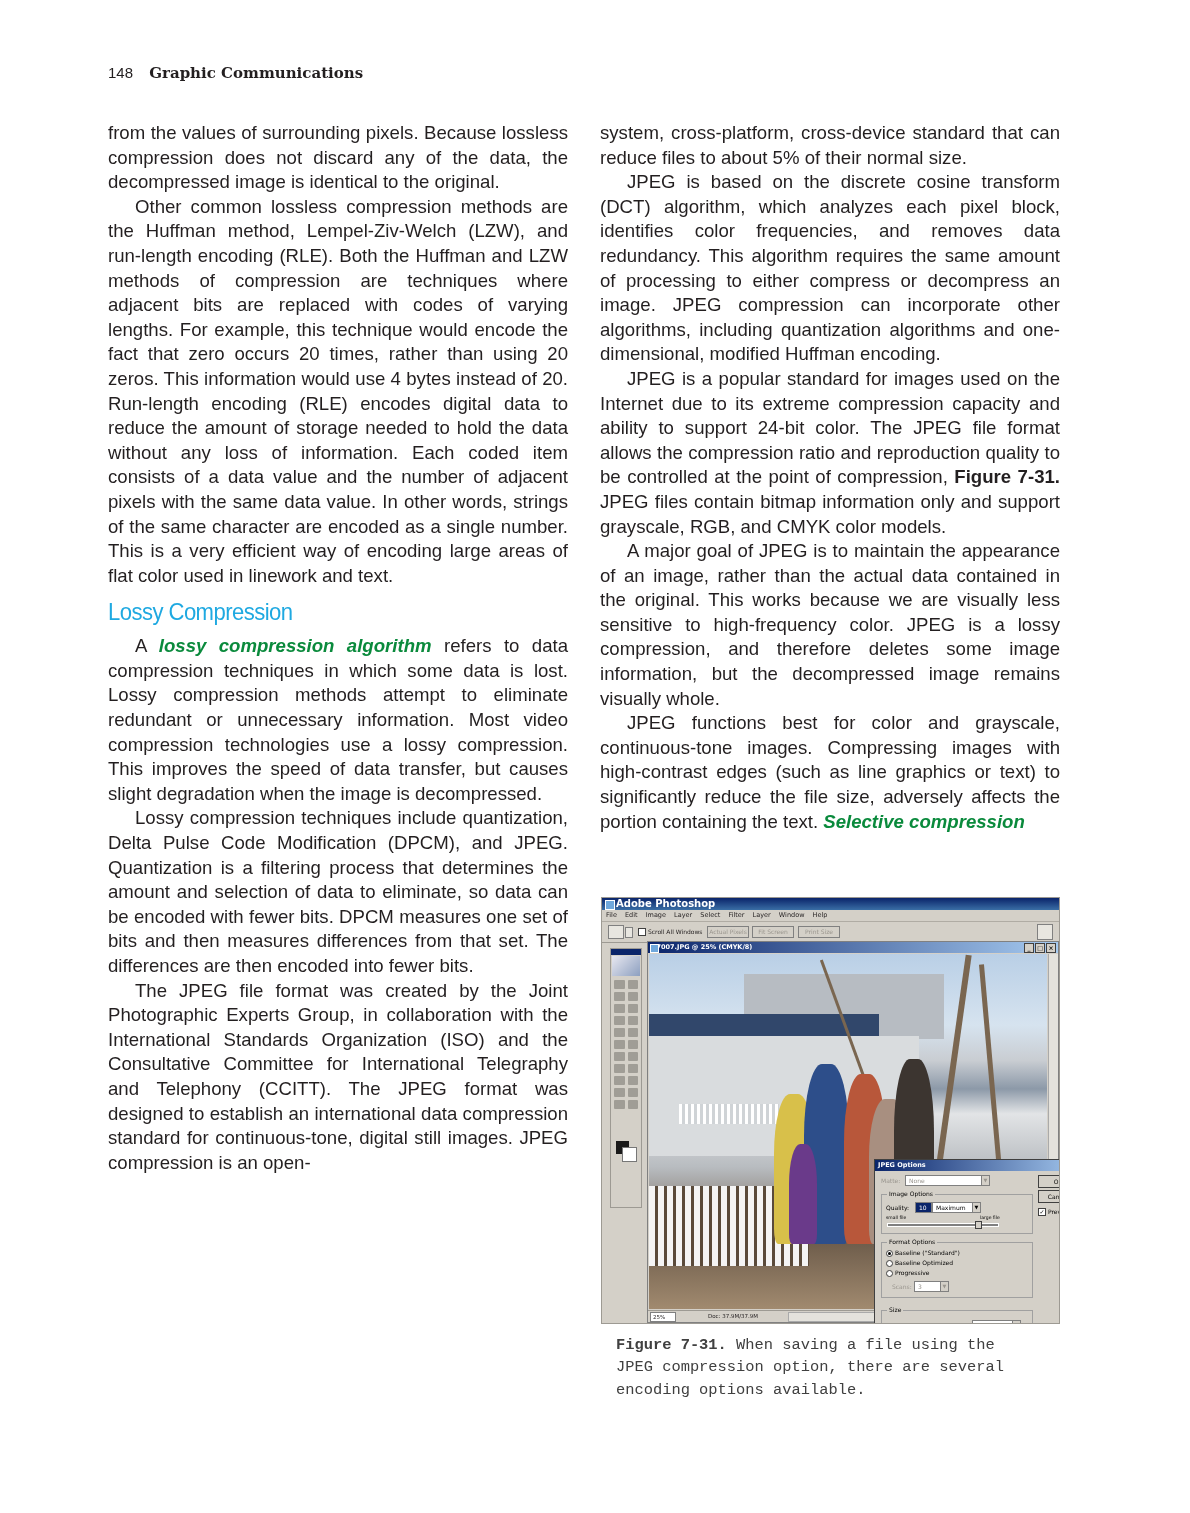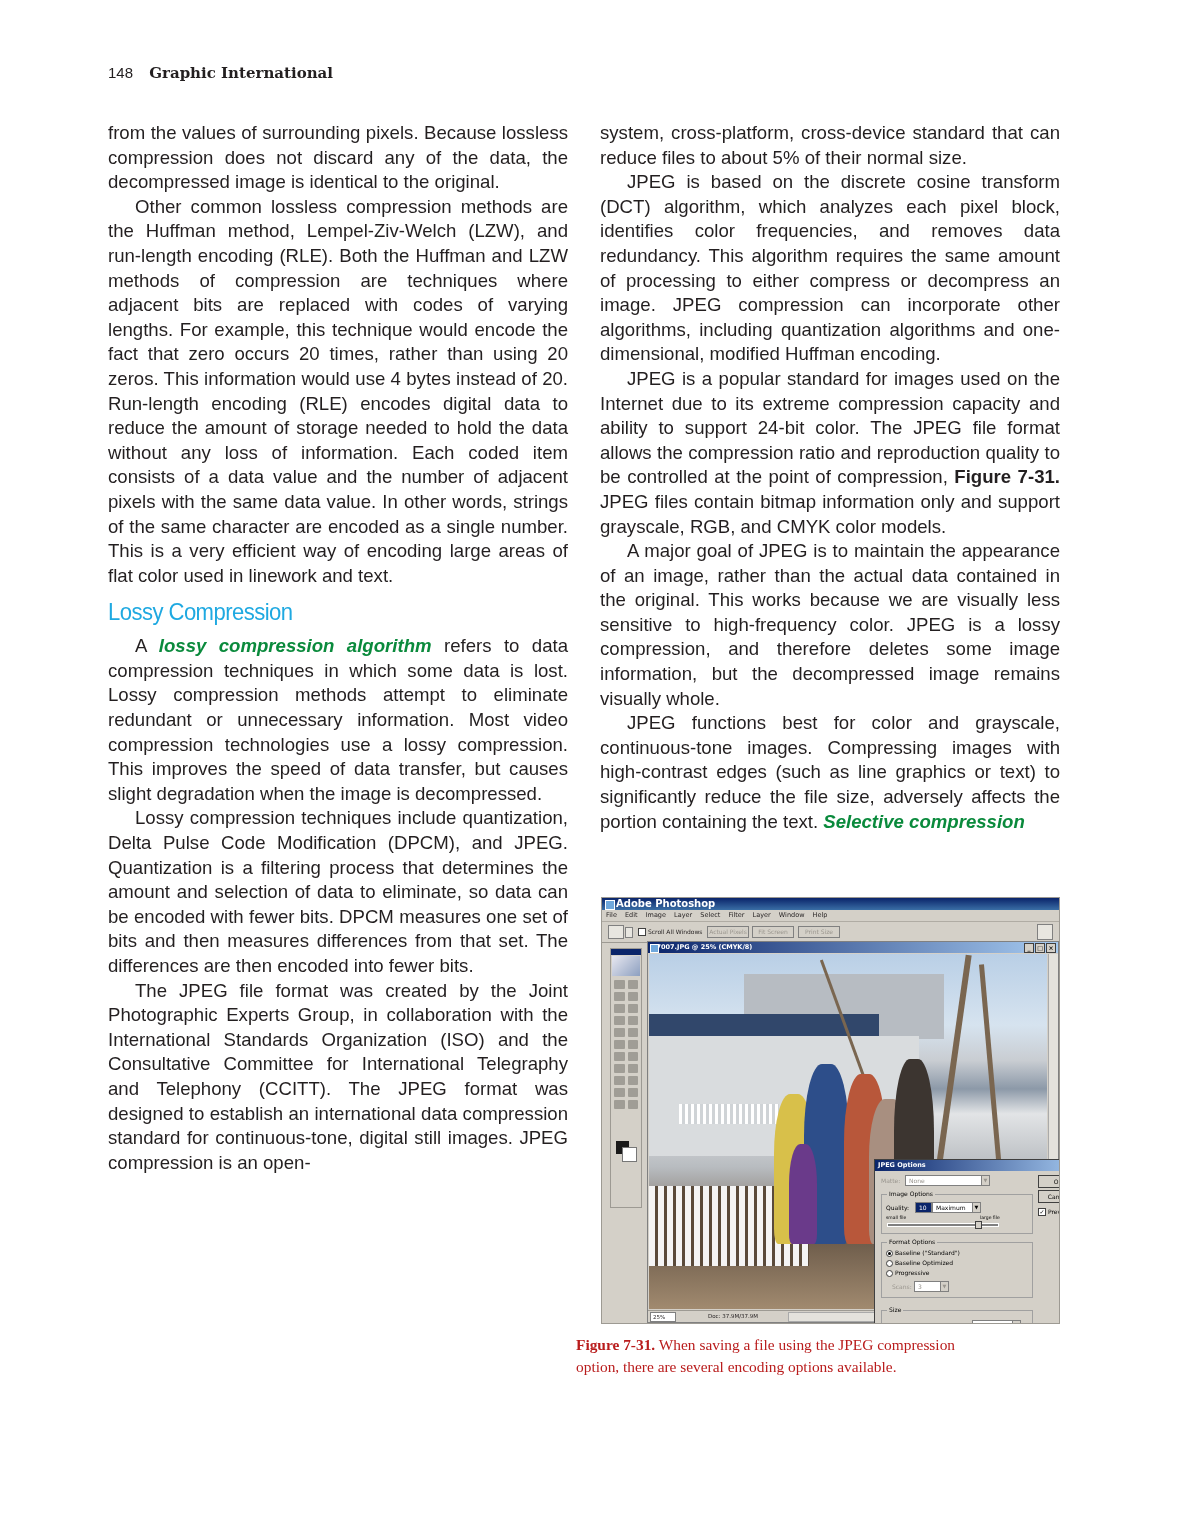--- a/index.html
+++ b/index.html
@@ -65,29 +65,29 @@
   .dlg .disabled{color:#9a968f;}
   .dlg .grp{position:absolute;border:1px solid #a0a0a0;}
   .dlg .grp-l{position:absolute;background:#d4d0c8;padding:0 2px;top:-5px;left:5px;}
   .dlg .btnd{position:absolute;width:38px;height:11px;border:1px solid #404040;background:#d4d0c8;text-align:center;line-height:11px;}
   .dlg .slider{position:absolute;height:2px;background:#808080;border:1px solid #fff;}
   .dlg .thumb{position:absolute;width:5px;height:6px;background:#d4d0c8;border:1px solid #404040;}
   .radio{display:inline-block;width:5px;height:5px;border-radius:50%;border:1px solid #404040;background:#fff;vertical-align:middle;margin-right:2px;position:relative;}
   .radio.on::after{content:"";position:absolute;left:1px;top:1px;width:3px;height:3px;border-radius:50%;background:#000;}
   .chkbox{display:inline-block;width:6px;height:6px;border:1px solid #404040;background:#fff;vertical-align:middle;margin-right:2px;font-size:6px;line-height:6px;text-align:center;}
 
-  .caption{position:absolute;left:576px;top:1334px;width:420px;font-family:Liberation Serif, serif;font-size:15.4px;line-height:22.4px;color:#b91c1c;}
+  .caption{position:absolute;left:616px;top:1334px;width:420px;font-family:Liberation Mono, monospace;font-size:15.4px;line-height:22.4px;color:#404040;}
   .caption .fl{font-weight:bold;}
 </style>
 </head>
 <body>
 
 <div class="header">
   <span class="pnum">148</span>
-  <span class="book">Graphic International</span>
+  <span class="book">Graphic Communications</span>
 </div>
 
 <div class="col left">
   <p>from the values of surrounding pixels. Because lossless compression does not discard any of the data, the decompressed image is identical to the original.</p>
   <p class="ind">Other common lossless compression methods are the Huffman method, Lempel-Ziv-Welch (LZW), and run-length encoding (RLE). Both the Huffman and LZW methods of compression are techniques where adjacent bits are replaced with codes of varying lengths. For example, this technique would encode the fact that zero occurs 20 times, rather than using 20 zeros. This information would use 4 bytes instead of 20. Run-length encoding (RLE) encodes digital data to reduce the amount of storage needed to hold the data without any loss of information. Each coded item consists of a data value and the number of adjacent pixels with the same data value. In other words, strings of the same character are encoded as a single number. This is a very efficient way of encoding large areas of flat color used in linework and text.</p>
   <div class="h2">Lossy Compression</div>
   <p class="ind"><span>A </span><span class="term">lossy compression algorithm</span><span> refers to data compression techniques in which some data is lost. Lossy compression methods attempt to eliminate redundant or unnecessary information. Most video compression technologies use a lossy compression. This improves the speed of data transfer, but causes slight degradation when the image is decompressed.</span></p>
   <p class="ind">Lossy compression techniques include quantization, Delta Pulse Code Modification (DPCM), and JPEG. Quantization is a filtering process that determines the amount and selection of data to eliminate, so data can be encoded with fewer bits. DPCM measures one set of bits and then measures differences from that set. The differences are then encoded into fewer bits.</p>
   <p class="ind">The JPEG file format was created by the Joint Photographic Experts Group, in collaboration with the International Standards Organization (ISO) and the Consultative Committee for International Telegraphy and Telephony (CCITT). The JPEG format was designed to establish an international data compression standard for continuous-tone, digital still images. JPEG compression is an open-</p>
 </div>

